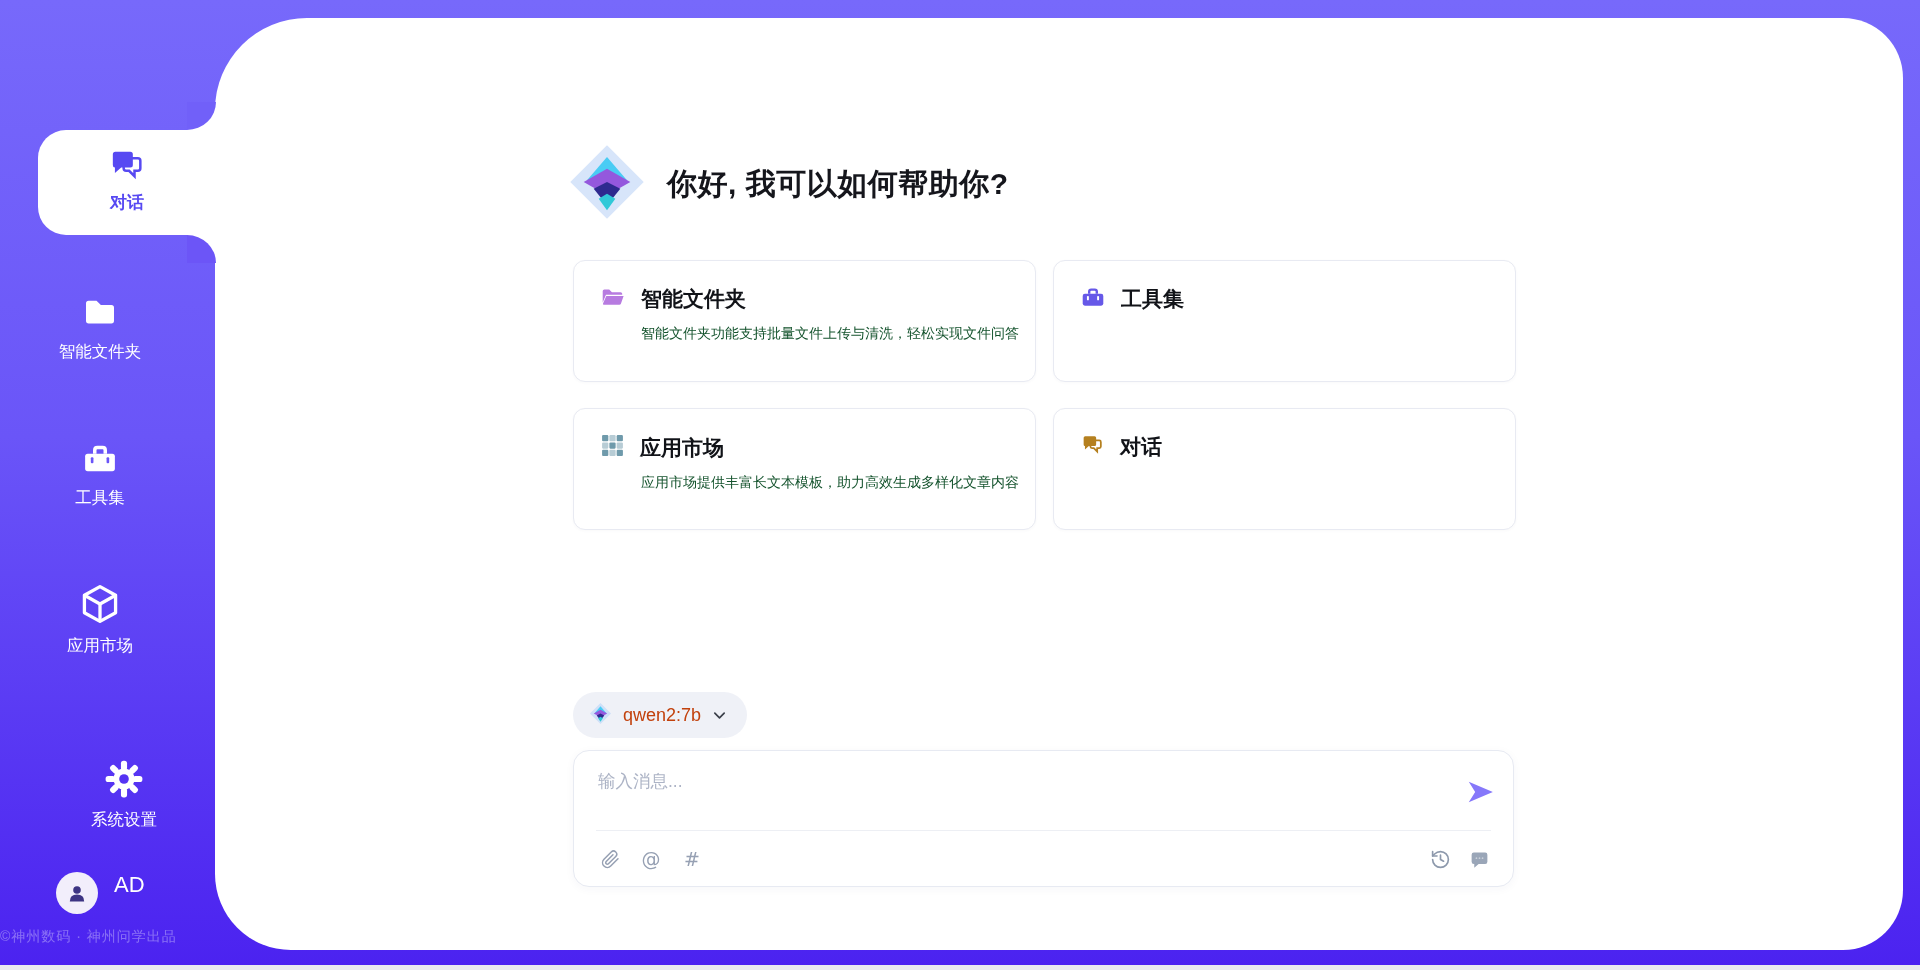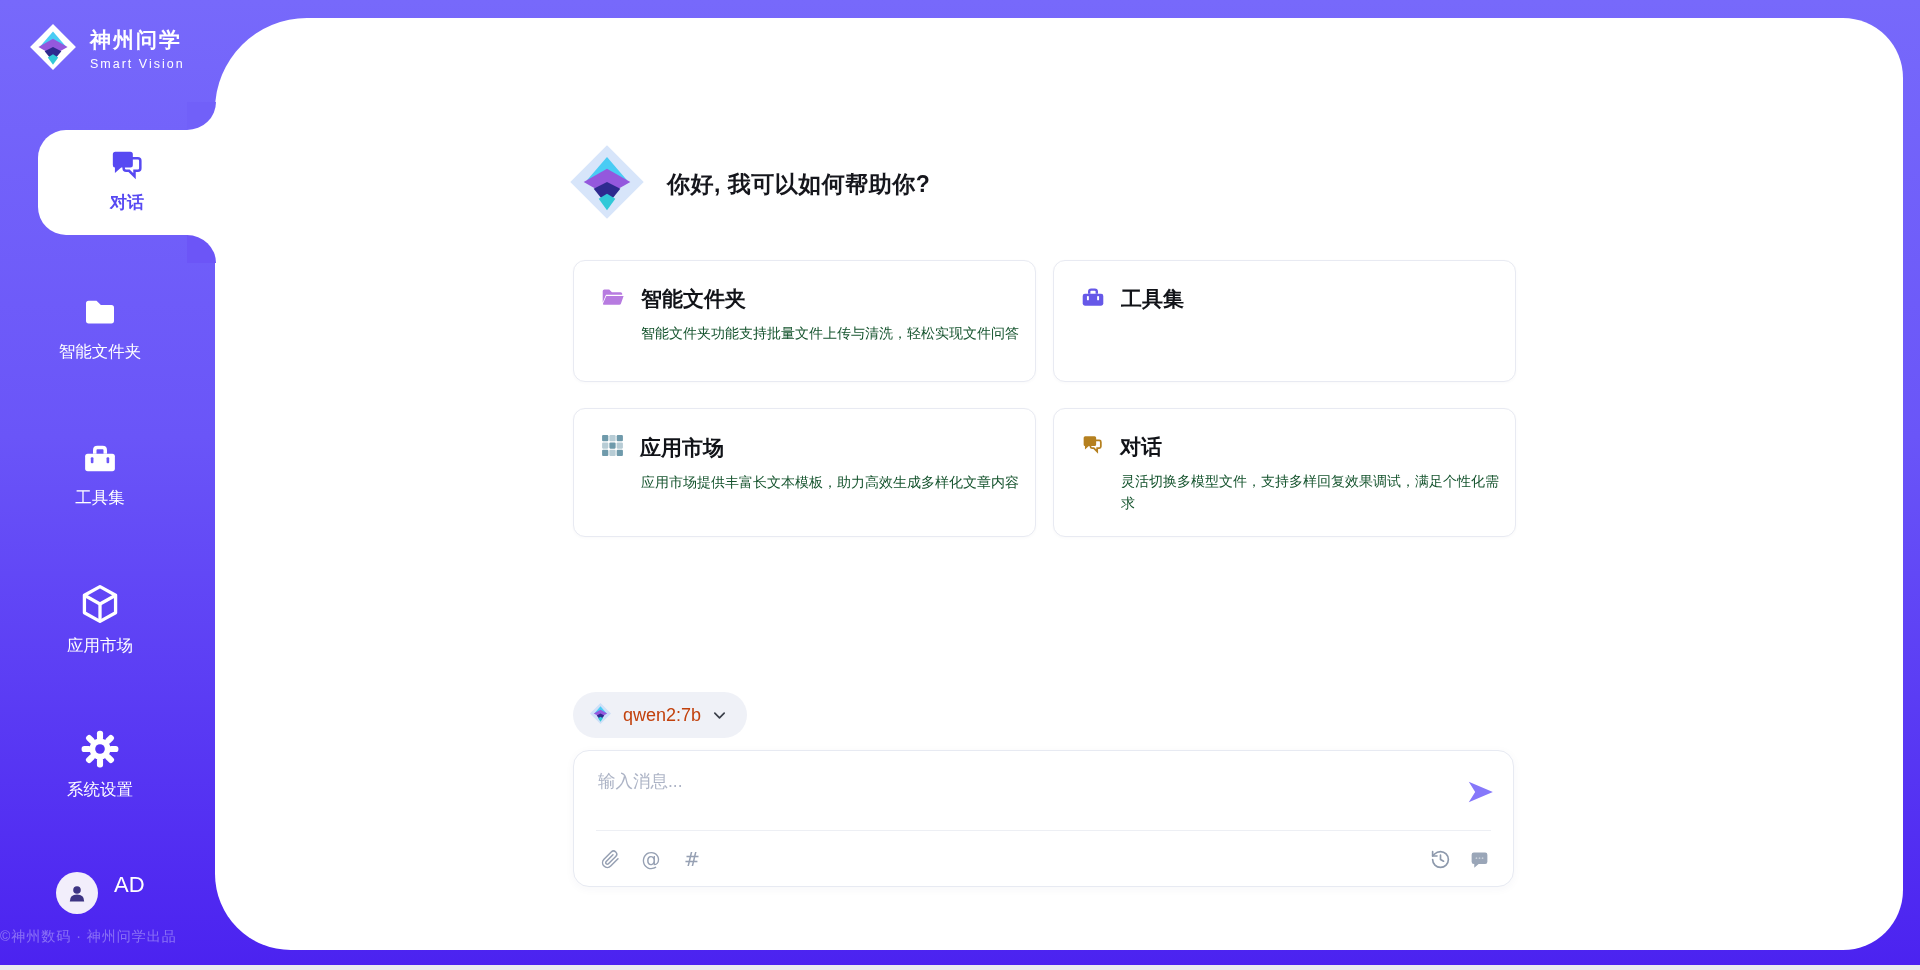--- a/index.html
+++ b/index.html
@@ -48,21 +48,21 @@
   .user-avatar { width:42px; height:42px; border-radius:50%; background:#f2eefb; display:flex; align-items:center; justify-content:center; }
   .user-name { color:#ffffff; font-size:22px; }
 
   .side-footer { position:absolute; left:0; top:928px; width:200px; text-align:left;
     color:rgba(255,255,255,0.34); font-size:14px; letter-spacing:1px; }
 
   
   .content { position:absolute; left:358px; top:0; width:943px; height:932px; }
 
   .greeting { position:absolute; left:-6px; top:142px; display:flex; align-items:center; gap:20px; }
-  .greeting-title { font-size:23px; font-weight:bold; color:#15161c; letter-spacing:0.5px; }
+  .greeting-title { font-size:30px; font-weight:bold; color:#15161c; letter-spacing:0.5px; }
 
   .cards { position:absolute; left:0; top:260px; width:943px; display:grid;
     grid-template-columns:463px 463px; column-gap:17px; row-gap:26px; }
   .card {
     background:#fff; border:1px solid #e8eaf2; border-radius:12px;
     padding:24px 26px 22px 26px; min-height:122px; cursor:pointer;
     box-shadow:0 1px 3px rgba(50,50,100,0.03);
   }
   .card-head { display:flex; align-items:center; gap:15px; }
   .card-title { font-size:21px; font-weight:bold; color:#111318; }
@@ -93,35 +93,20 @@
   .tool-glyph { font-family:"DejaVu Sans",sans-serif; font-size:19px; color:#96a0b3; }
   .composer-right { position:absolute; right:22px; top:96px; display:flex; align-items:center; gap:15px; }
 </style>
 </head>
 <body>
 
 <div class="main-area"></div>
 
 <div class="sidebar">
 
-  <div class="brand">
-    <span>
-      <svg width="50" height="50" viewBox="0 0 48 48">
-        <polygon points="24,2 46,24 24,46 2,24" fill="#ffffff"></polygon>
-        <polygon points="24,9 36,23 12,23" fill="#49ccf4"></polygon>
-        <polygon points="24,16 38,24 24,32 10,24" fill="#9458dd"></polygon>
-        <polygon points="24,24 32,28 24,38 16,28" fill="#2e2a8f"></polygon>
-        <polygon points="24,31 29,34 24,41 19,34" fill="#31c9d8"></polygon>
-      </svg>
-    </span>
-    <span class="brand-text">
-      <span class="cn">神州问学</span>
-      <span class="en">Smart  Vision</span>
-    </span>
-  </div>
 
   <div class="fillet fillet-top"></div>
   <div class="fillet fillet-bottom"></div>
   <div class="nav-active">
     <span class="nv-icon" style="display:block;margin:15px auto 0;width:40px;height:40px;">
       <svg width="40" height="40" viewBox="0 0 48 48">
         <path d="M23 16 H37 Q40 16 40 19 V28 Q40 31 37 31 H33 V37.5 L26.5 31 H23 Q20 31 20 28 V19 Q20 16 23 16 Z" fill="none" stroke="#5749f2" stroke-width="3"></path>
         <path d="M10 8 H28 Q31 8 31 11 V24 Q31 27 28 27 H17 L9.5 33.5 V27 Q7 27 7 24 V11 Q7 8 10 8 Z" fill="#5749f2"></path>
       </svg>
     </span>
@@ -153,21 +138,21 @@
     <span class="nv-icon" style="width:44px;height:44px;">
       <svg width="44" height="44" viewBox="0 0 48 48">
         <polygon points="24,5 41,14.5 41,33.5 24,43 7,33.5 7,14.5" fill="none" stroke="#ffffff" stroke-width="3.6" stroke-linejoin="round"></polygon>
         <polyline points="7,14.5 24,24 41,14.5" fill="none" stroke="#ffffff" stroke-width="3.6" stroke-linejoin="round"></polyline>
         <line x1="24" y1="24" x2="24" y2="43" stroke="#ffffff" stroke-width="3.6"></line>
       </svg>
     </span>
     <span class="nv-label">应用市场</span>
   </div>
 
-  <div class="nav-item" style="top:728px;">
+  <div class="nav-item" style="top:758px;margin-left:24px;">
     <span class="nv-icon" style="width:42px;height:42px;">
       <svg width="42" height="42" viewBox="0 0 48 48">
         <g fill="#ffffff">
           <circle cx="24" cy="24" r="12"></circle>
           <rect x="20.5" y="3" width="7" height="11" rx="3"></rect>
           <rect x="20.5" y="34" width="7" height="11" rx="3"></rect>
           <rect x="3" y="20.5" width="11" height="7" rx="3"></rect>
           <rect x="34" y="20.5" width="11" height="7" rx="3"></rect>
           <rect x="20.5" y="3" width="7" height="11" rx="3" transform="rotate(45 24 24)"></rect>
           <rect x="20.5" y="34" width="7" height="11" rx="3" transform="rotate(45 24 24)"></rect>
@@ -264,21 +249,20 @@
     <div class="card">
       <div class="card-head">
         <span>
           <svg width="25" height="24" viewBox="0 0 48 46">
             <path d="M23 14 H37 Q40 14 40 17 V26 Q40 29 37 29 H33 V35.5 L26.5 29 H23 Q20 29 20 26 V17 Q20 14 23 14 Z" fill="none" stroke="#b5801f" stroke-width="3.4"></path>
             <path d="M10 6 H28 Q31 6 31 9 V22 Q31 25 28 25 H17 L9.5 31.5 V25 Q7 25 7 22 V9 Q7 6 10 6 Z" fill="#b5801f"></path>
           </svg>
         </span>
         <span class="card-title">对话</span>
       </div>
-      <div class="card-desc">灵活切换多模型文件，支持多样回复效果调试，满足个性化需求</div>
     </div>
   </div>
 
   <div class="model-pill">
     <span>
       <svg width="23" height="23" viewBox="0 0 48 48">
         <polygon points="24,2 46,24 24,46 2,24" fill="#cfe0f8"></polygon>
         <polygon points="24,9 36,23 12,23" fill="#49ccf4"></polygon>
         <polygon points="24,16 38,24 24,32 10,24" fill="#9458dd"></polygon>
         <polygon points="24,24 32,28 24,38 16,28" fill="#2e2a8f"></polygon>

